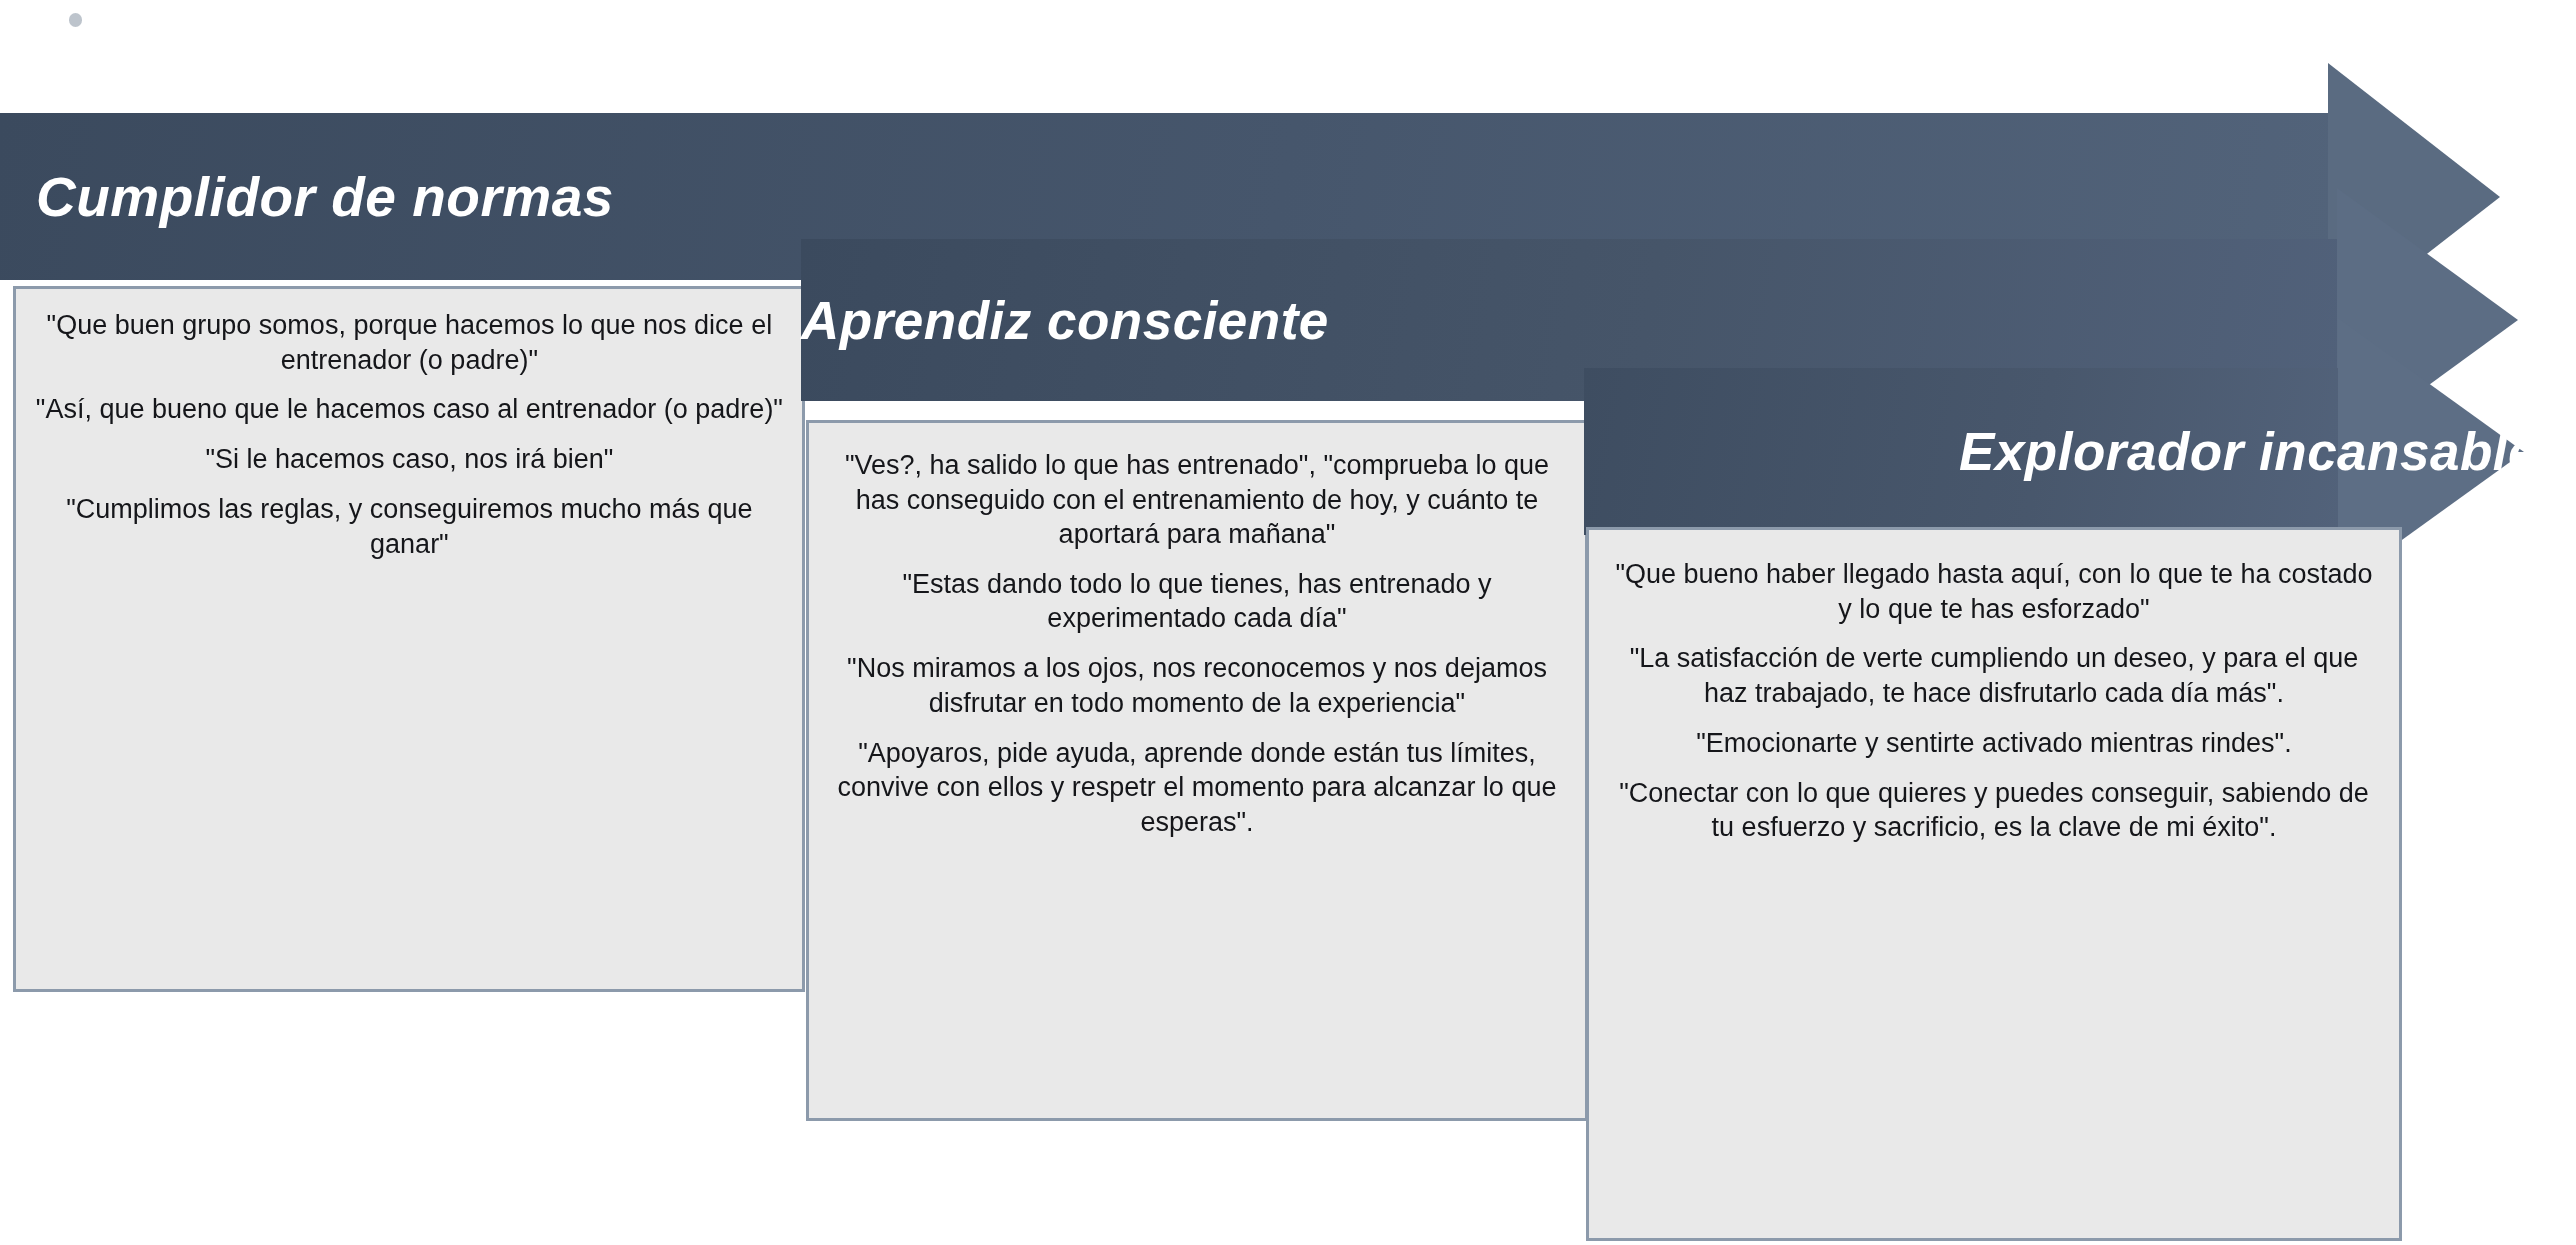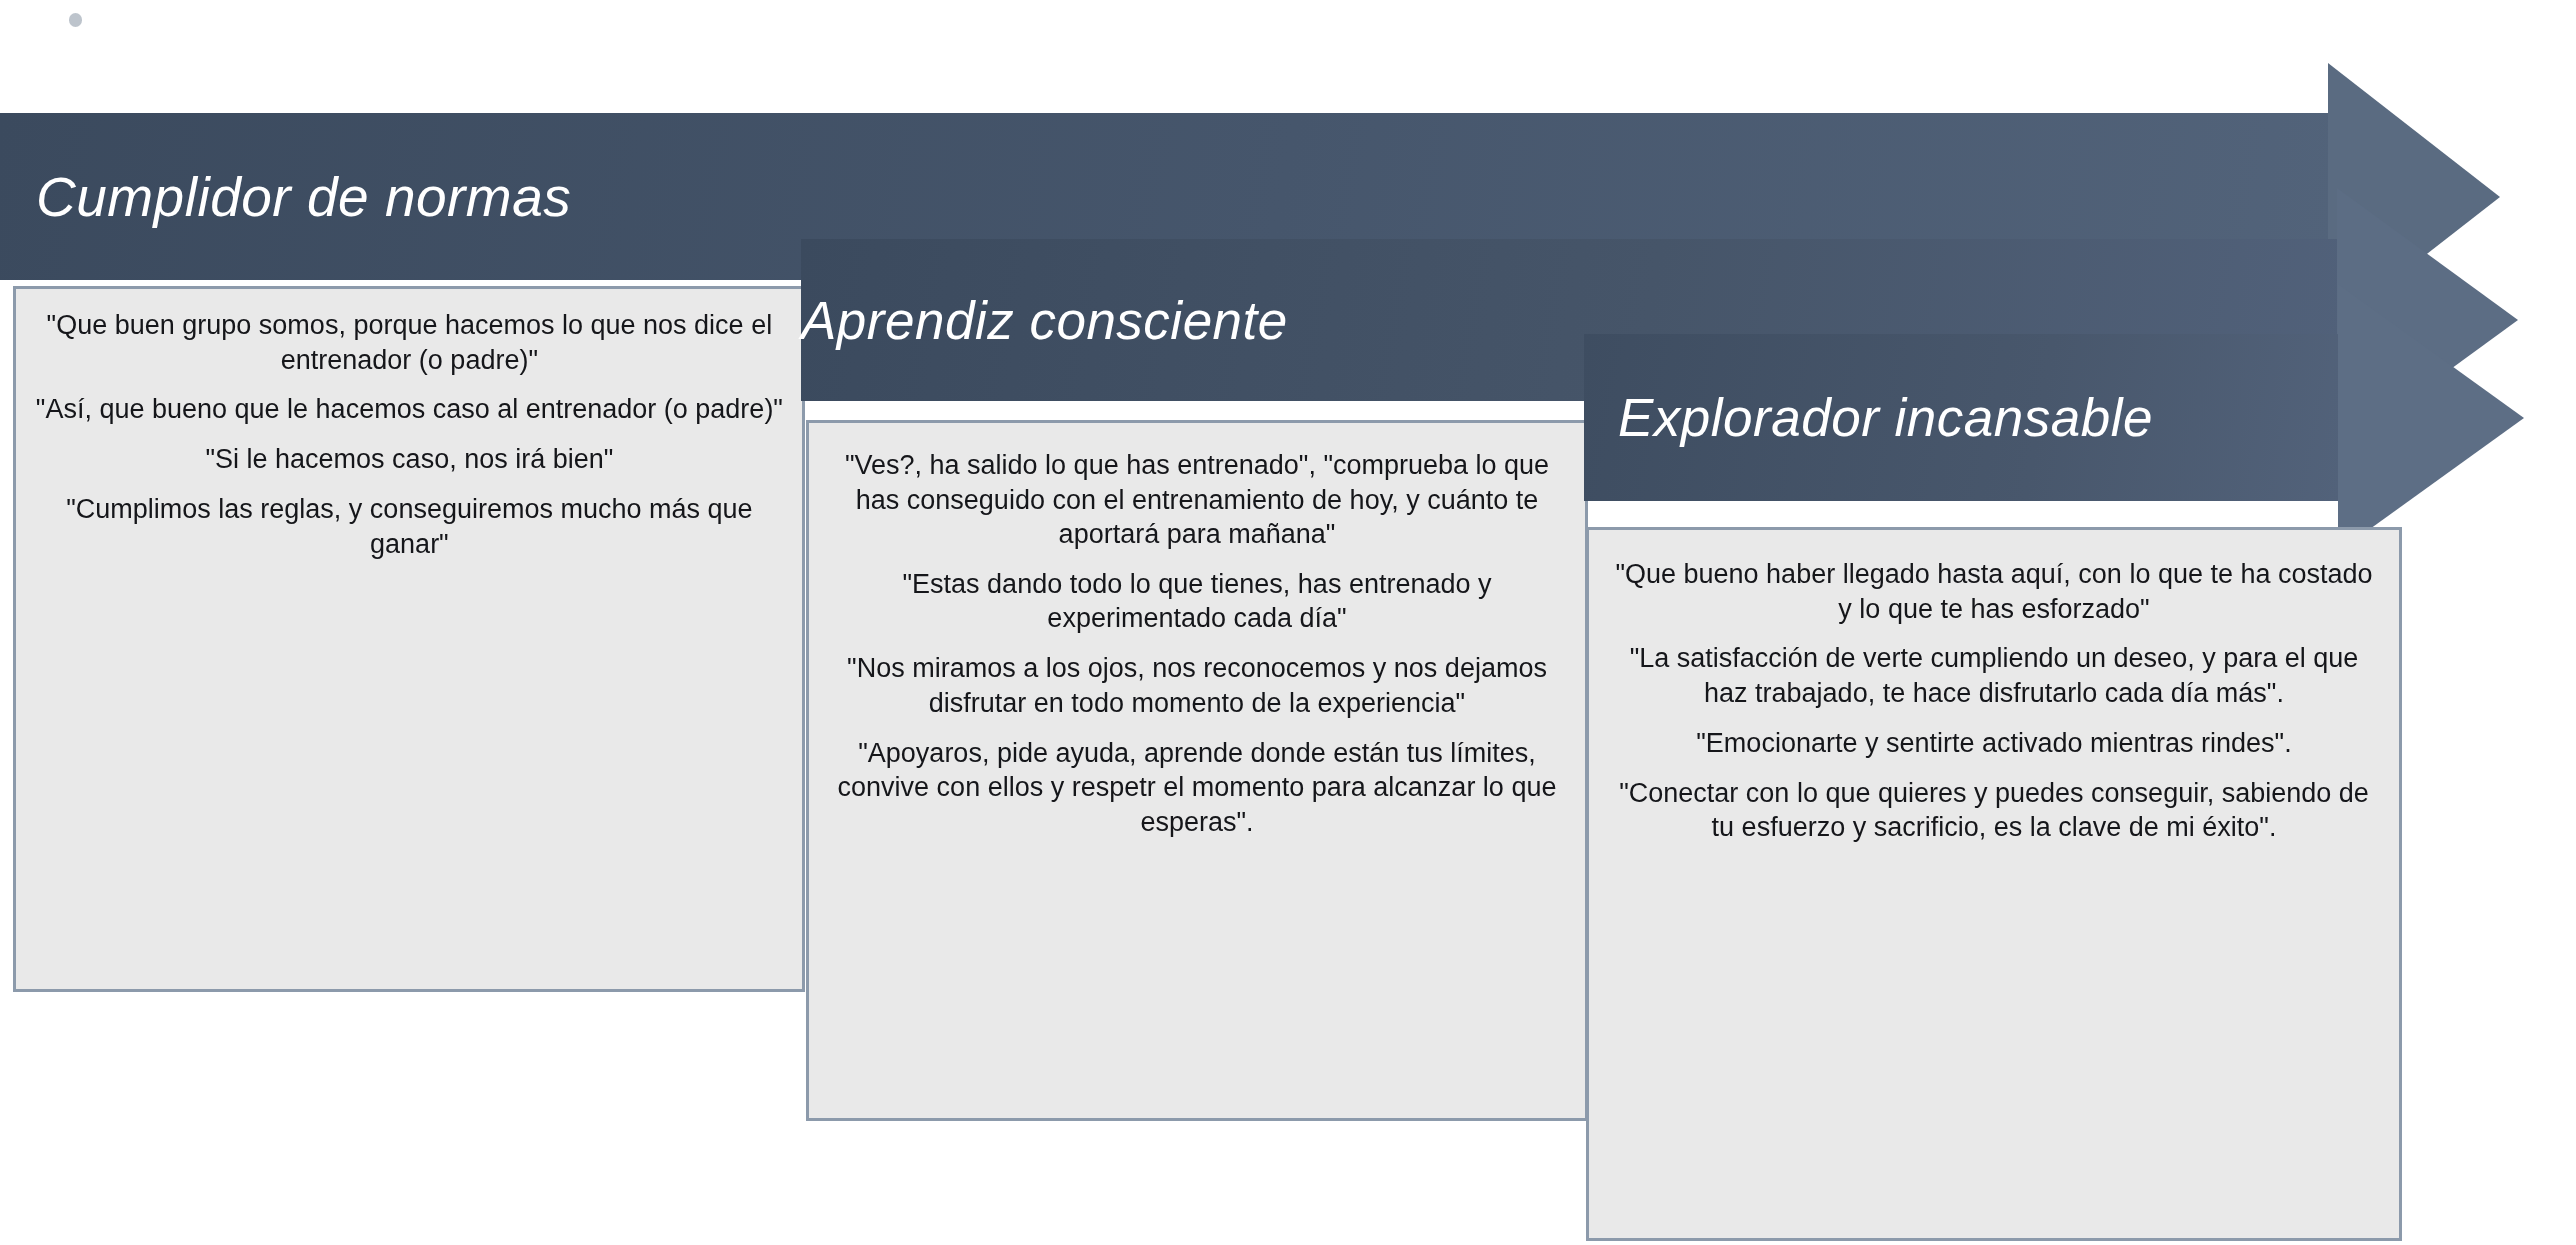--- a/index.html
+++ b/index.html
@@ -39,21 +39,21 @@
     position: absolute;
     top: 0;
     height: 100%;
     width: 0;
     height: 0;
   }
   .arrow-title {
     position: relative;
     z-index: 5;
     font-style: italic;
-    font-weight: normal;
+    font-weight: bold;
     letter-spacing: 0.5px;
     white-space: nowrap;
   }
 
   
   #arrow-1 {
     left: 0px;
     top: 113px;
     width: 2500px;
     height: 167px;
@@ -92,23 +92,24 @@
     border-left: 181px solid #5c6d84;
     margin-top: -51px;
   }
   #arrow-2 .arrow-title {
     font-size: 53px;
   }
 
   
   #arrow-3 {
     left: 1584px;
-    top: 334px;
+    top: 368px;
     width: 954px;
     height: 167px;
+    justify-content: flex-end;
   }
   #arrow-3 .arrow-body {
     width: 754px;
     background: linear-gradient(100deg, #3e4d61 0%, #48576c 60%, #52627a 100%);
   }
   #arrow-3 .arrow-head {
     left: 754px;
     border-top: 134px solid transparent;
     border-bottom: 134px solid transparent;
     border-left: 186px solid #5d6e85;

